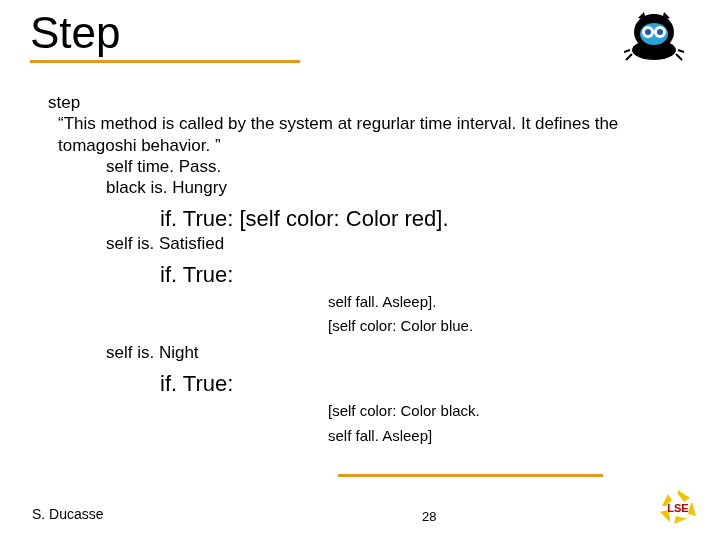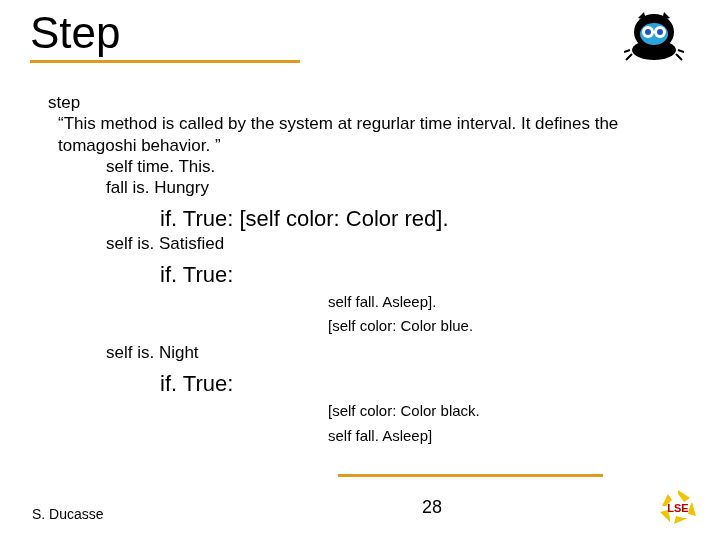--- a/index.html
+++ b/index.html
@@ -9,21 +9,21 @@
   .title { font-size: 44px; font-weight: 400; letter-spacing: 0px; }
   .title-rule { height: 3px; background: #e09a1f; margin-top: 2px; width: 270px; }
   .mascot { position: absolute; right: 36px; top: 10px; }
   .body { position: absolute; left: 48px; top: 92px; width: 620px; font-size: 17px; line-height: 1.25; }
   .indent1 { margin-left: 0; }
   .indent2 { margin-left: 58px; }
   .indent3 { margin-left: 112px; font-size: 22px; margin-top: 7px; }
   .block { margin-left: 280px; font-size: 15px; margin-top: 4px; margin-bottom: 6px; }
   .sep-rule { position: absolute; left: 338px; top: 474px; width: 265px; height: 3px; background: #e09a1f; }
   .footer-author { position: absolute; left: 8px; bottom: 18px; font-size: 14px; margin-left: 24px; }
-  .footer-page { position: absolute; left: 422px; bottom: 22px; font-size: 18px; }
+  .footer-page { position: absolute; left: 422px; bottom: 16px; font-size: 13px; }
   .lse-logo { position: absolute; right: 22px; bottom: 10px; }
 </style>
 </head>
 <body>
 <div class="slide">
 
 <div class="title-wrap">
   <div class="title">Step</div>
   <div class="title-rule"></div>
 </div>
@@ -40,22 +40,22 @@
     <path d="M14 8 L20 2 L22 10 Z" fill="#000"></path>
     <path d="M46 8 L40 2 L38 10 Z" fill="#000"></path>
     <path d="M8 44 L2 50 M6 40 L0 42" stroke="#000" stroke-width="2"></path>
     <path d="M52 44 L58 50 M54 40 L60 42" stroke="#000" stroke-width="2"></path>
   </svg>
 </div>
 
 <div class="body">
   <div class="indent1">step</div>
   <div class="indent1" style="padding-left:10px">“This method is called by the system at regurlar time interval. It defines the tomagoshi behavior. ”</div>
-  <div class="indent2">self time. This.</div>
-  <div class="indent2">fall is. Hungry</div>
+  <div class="indent2">self time. Pass.</div>
+  <div class="indent2">black is. Hungry</div>
   <div class="indent3">if. True: [self color: Color red].</div>
   <div class="indent2">self is. Satisfied</div>
   <div class="indent3">if. True:</div>
   <div class="block">self fall. Asleep].</div>
   <div class="block">[self color: Color blue.</div>
   <div class="indent2">self is. Night</div>
   <div class="indent3">if. True:</div>
   <div class="block">[self color: Color black.</div>
   <div class="block">self fall. Asleep]</div>
 </div>

